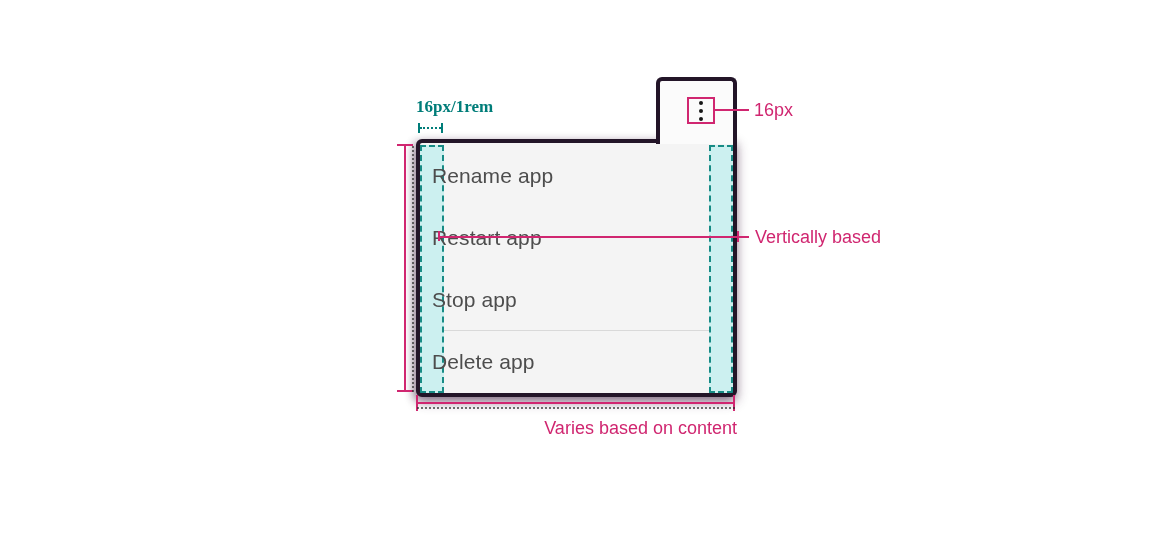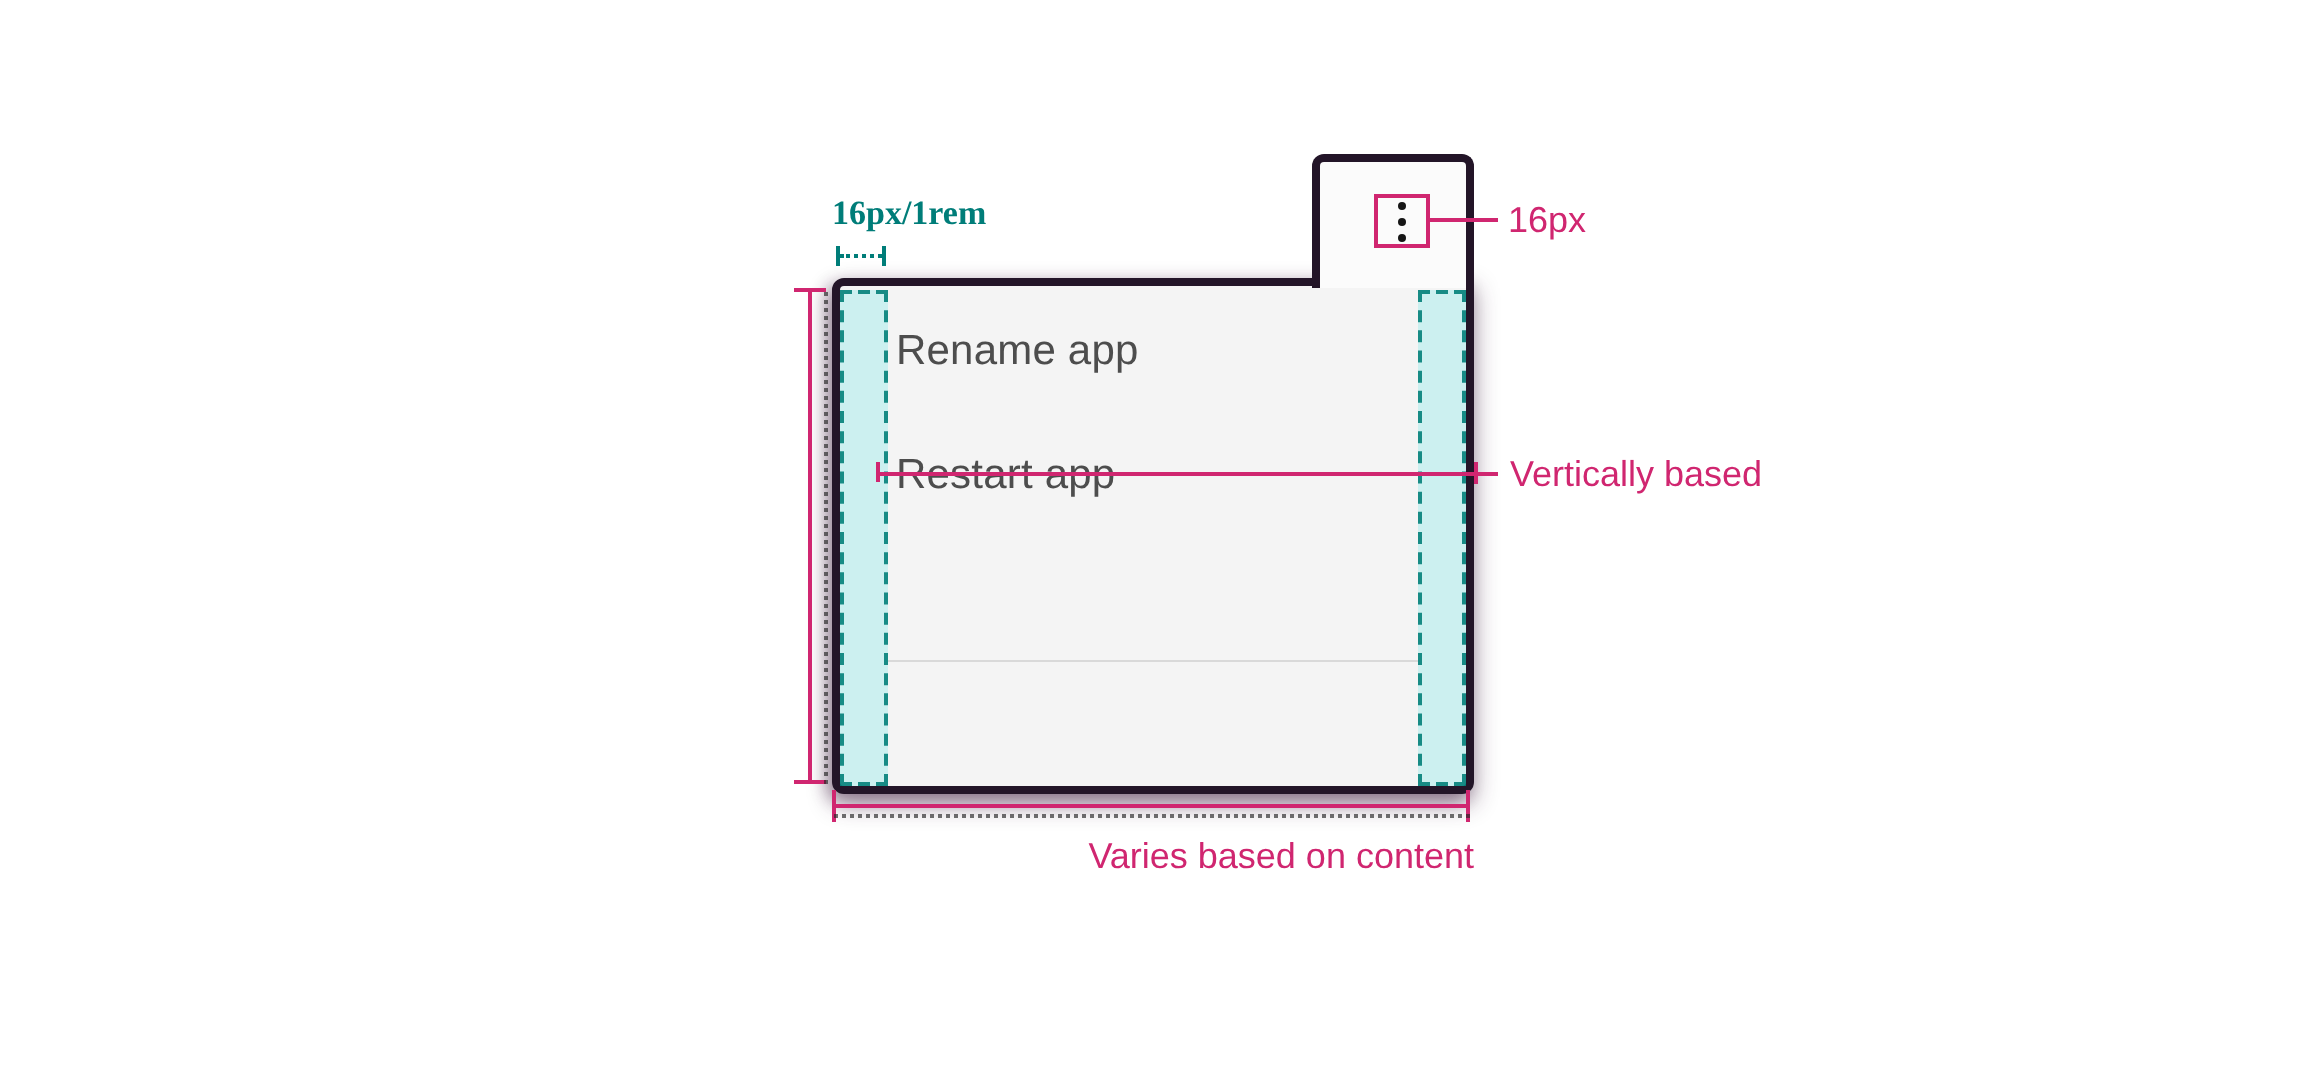--- a/index.html
+++ b/index.html
@@ -37,21 +37,21 @@
     box-sizing:border-box; z-index:3; opacity:0.9;
   }
   .strip-left  { left:420px; width:24px; }
   .strip-right { left:709px; width:24px; }
 
   .menu-items {
     left:420px; top:145px; width:313px; height:248px; z-index:4;
     display:flex; flex-direction:column;
   }
   .menu-item {
-    height:62px; display:flex; align-items:center; padding-left:28px;
+    height:62px; display:flex; align-items:center; padding-left:12px;
     font-size:21px; color:#4d4d4d; letter-spacing:0.1px; cursor:pointer;
   }
   .menu-divider {
     left:444px; top:330px; width:265px; height:1px; background:#d9d9d9; z-index:4;
   }
 
   
   .ann { z-index:10; }
   .pink-label { color:#d02670; font-weight:400; font-size:18px; white-space:nowrap; }
   .teal-label { color:#007d79; font-weight:700; font-size:17px; white-space:nowrap; }
@@ -84,20 +84,26 @@
   <div class="abs spacing-strip strip-left"></div>
   <div class="abs spacing-strip strip-right"></div>
 
   <div class="abs menu-items">
     <div class="menu-item">
       <span>Rename app</span>
     </div>
     <div class="menu-item">
       <span>Restart app</span>
     </div>
+    <div class="menu-item">
+      <span>Stop app</span>
+    </div>
+    <div class="menu-item">
+      <span>Delete app</span>
+    </div>
   </div>
   <div class="abs menu-divider"></div>
 
   <div class="abs ann teal-label" style="left:416px; top:97px;font-family:Liberation Serif, serif;">16px/1rem</div>
   <div class="abs ann teal-tick-v" style="left:418px; top:123px;"></div>
   <div class="abs ann teal-tick-v" style="left:441px; top:123px;"></div>
   <div class="abs ann teal-dot-h" style="left:420px; top:127px; width:21px;"></div>
 
   <div class="abs ann pink-line-h" style="left:715px; top:109px; width:34px;"></div>
   <div class="abs ann pink-label" style="left:754px; top:100px;">16px</div>

